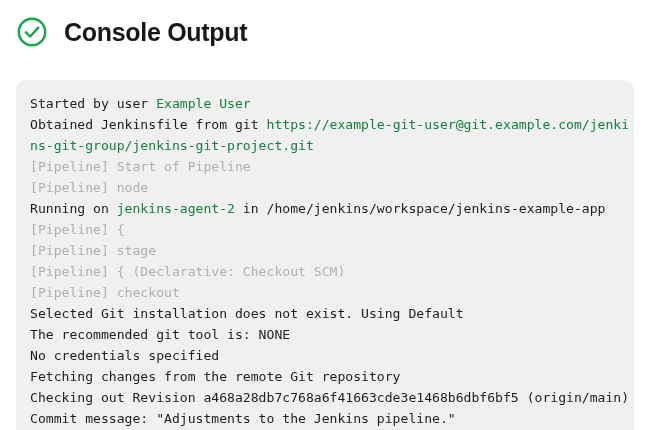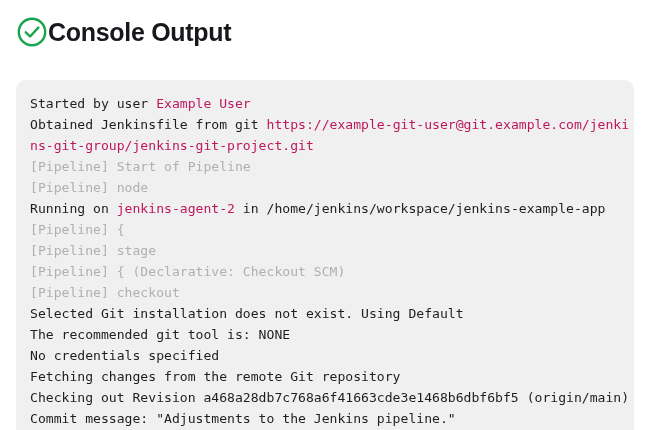--- a/index.html
+++ b/index.html
@@ -12,21 +12,21 @@
     overflow: hidden;
     background: #ffffff;
     font-family: "Liberation Sans", sans-serif;
     -webkit-font-smoothing: antialiased;
   }
 
   
   .page-header {
     display: flex;
     align-items: center;
-    gap: 0;
+    gap: 16px;
     padding: 16px 15px 0 16px;
     height: 48px;
     box-sizing: border-box;
   }
   .status-icon {
     width: 32px;
     height: 32px;
     flex: 0 0 32px;
     display: block;
   }
@@ -58,21 +58,21 @@
     line-height: 21px;
     color: #1c1e21;
     white-space: pre-wrap;
     word-break: break-all;
   }
   .log-line {
     white-space: pre-wrap;
     word-break: break-all;
   }
   .tok-link {
-    color: #be185d;
+    color: #15803d;
   }
   .tok-muted {
     color: #b0b0b0;
     text-align: right;
   }
 </style>
 </head>
 <body>
 
 <div class="page-header">

